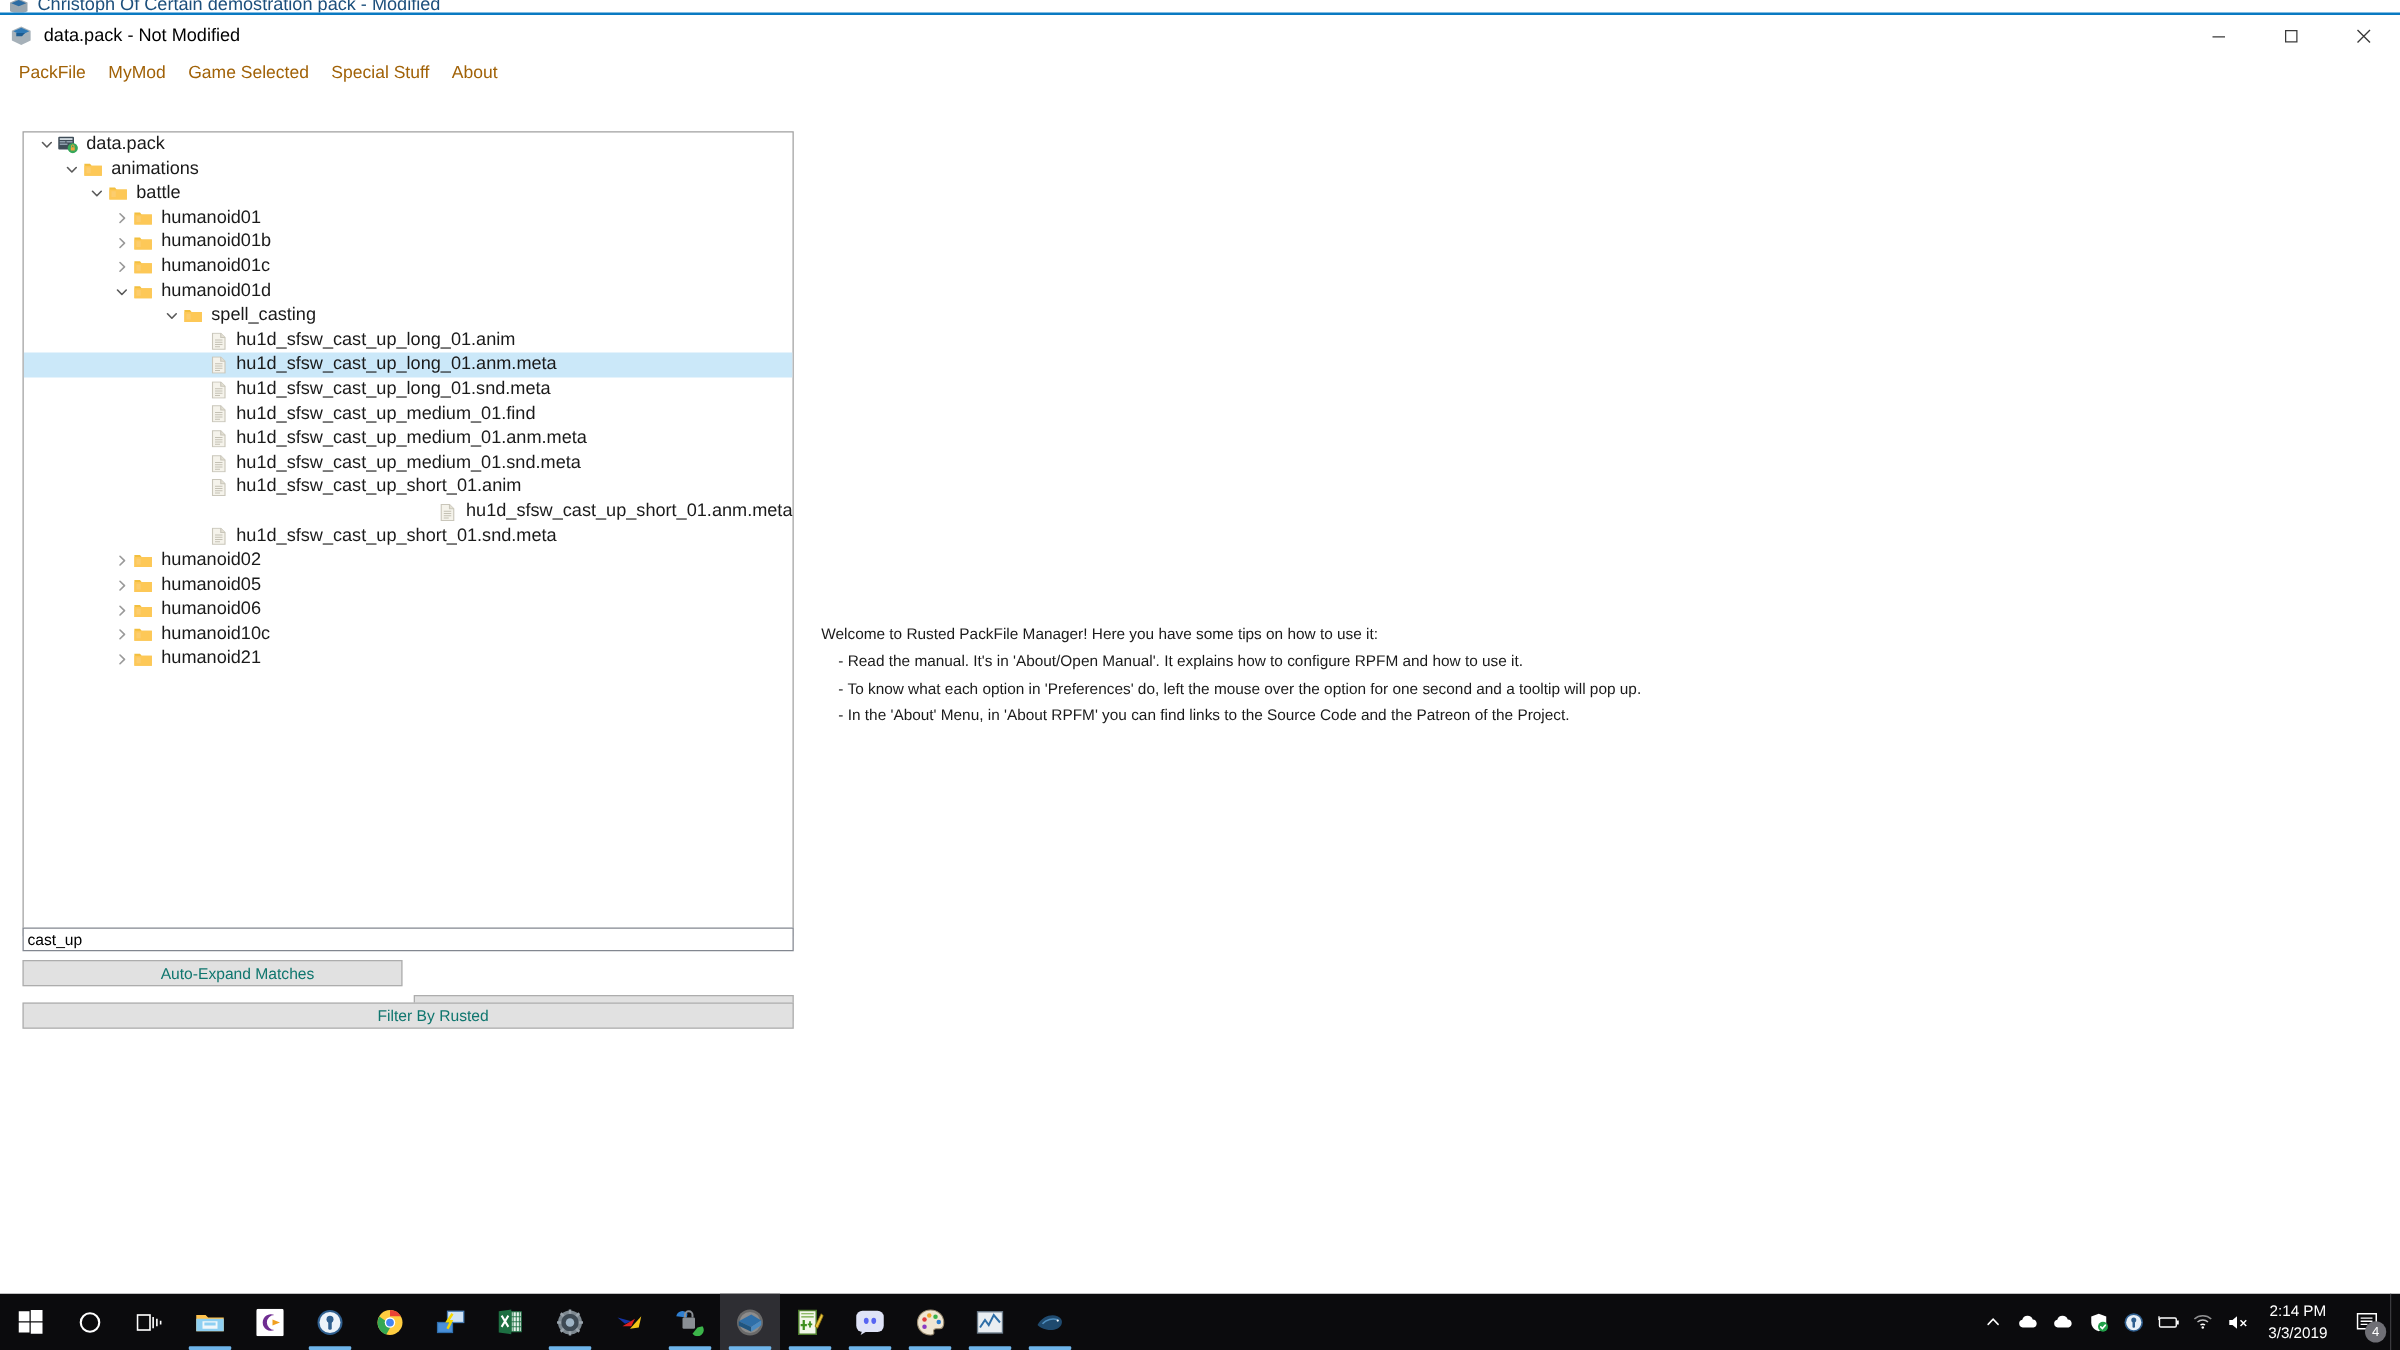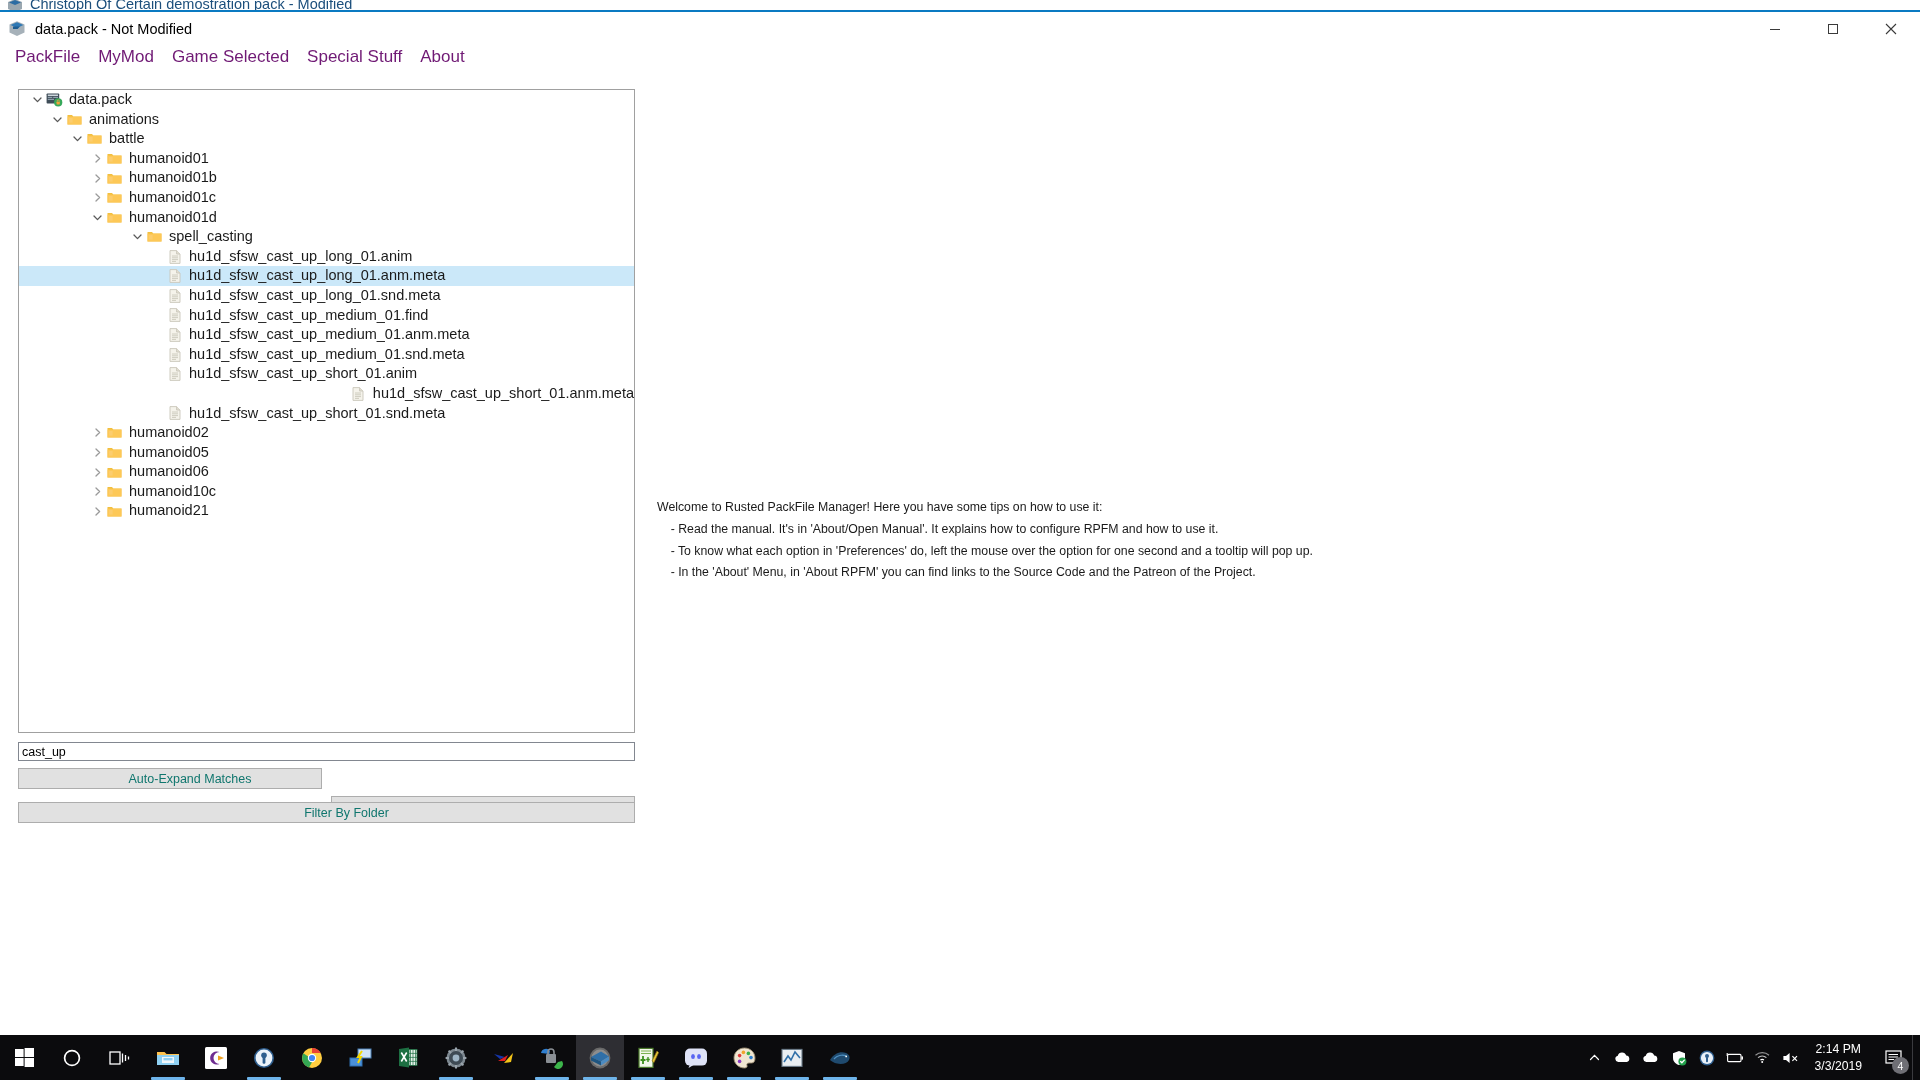--- a/index.html
+++ b/index.html
@@ -50,36 +50,36 @@
     cursor: default;
   }
   #win-controls .wc svg { display: block; }
 
   
   #menubar {
     height: 22px; display: flex; align-items: center;
     padding-left: 6px; background: #ffffff;
   }
   #menubar .mi {
-    font-size: 17px; color: #701a75; padding: 1px 9px; white-space: nowrap; cursor: default;
+    font-size: 14px; color: #a16207; padding: 1px 9px; white-space: nowrap; cursor: default;
   }
 
   
   #content {
     position: absolute; left: 0; top: 66px; right: 0; bottom: 0;
     display: block;
   }
 
   
   #left-panel {
     position: absolute; left: 18px; top: 11px;
     width: 617px; height: 744px;
   }
   #tree-box {
-    position: absolute; left: 0; top: 0; width: 617px; height: 644px;
+    position: absolute; left: 0; top: 16px; width: 617px; height: 644px;
     background: #ffffff; border: 1px solid #a0a0a0; overflow: hidden;
   }
   .tree-row {
     position: relative; height: 19.6px; line-height: 19.6px;
     white-space: nowrap; font-size: 14.5px; color: #1a1a1a;
     cursor: default; display: flex; align-items: center;
   }
   .tree-row.selected { background: #cbe8f9; }
   .chev {
     width: 18px; height: 19.6px; flex: 0 0 auto;
@@ -512,21 +512,21 @@
         </div>
 
       <input id="filter-input" type="text" value="cast_up" style="">
 
       <div class="btn-row" style="top:679px;">
         <div class="btn" id="btn-autoexpand">Auto-Expand Matches</div>
         <div class="btn" id="btn-aai">AaI</div>
       </div>
 
       <div class="btn-row" style="top:713px;">
-        <div class="btn" id="btn-filterfolder">Filter By Folder</div>
+        <div class="btn" id="btn-filterfolder">Filter By Rusted</div>
       </div>
     </div>
 
     <div id="right-panel">
       <div id="welcome"><div>Welcome to Rusted PackFile Manager! Here you have some tips on how to use it:</div><div>    - Read the manual. It's in 'About/Open Manual'. It explains how to configure RPFM and how to use it.</div><div>    - To know what each option in 'Preferences' do, left the mouse over the option for one second and a tooltip will pop up.</div><div>    - In the 'About' Menu, in 'About RPFM' you can find links to the Source Code and the Patreon of the Project.</div></div>
     </div>
 
   </div>
 </div>
 

